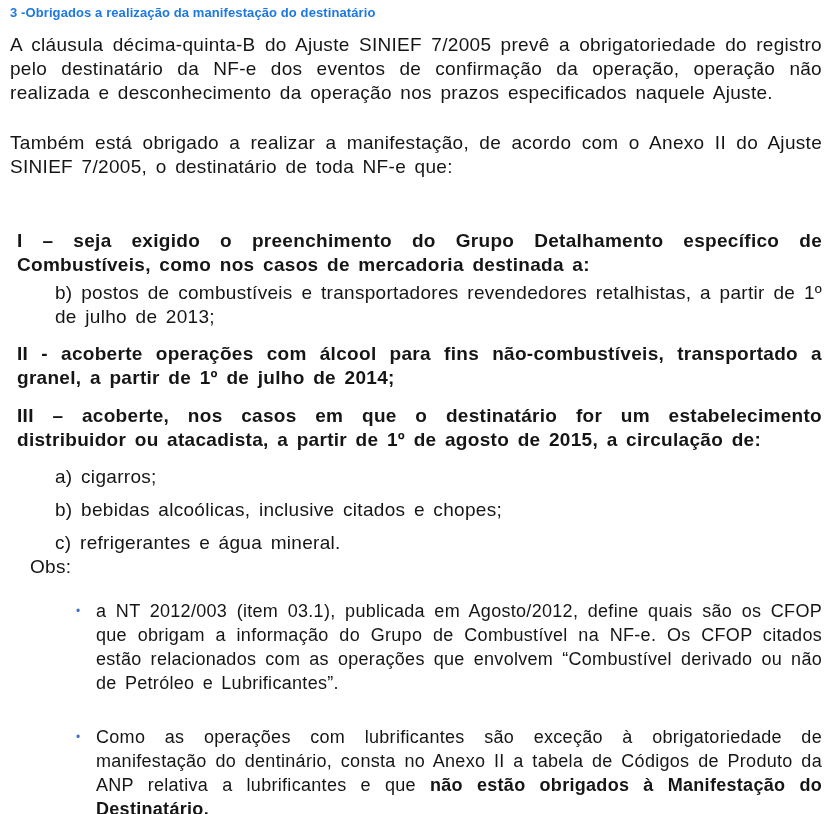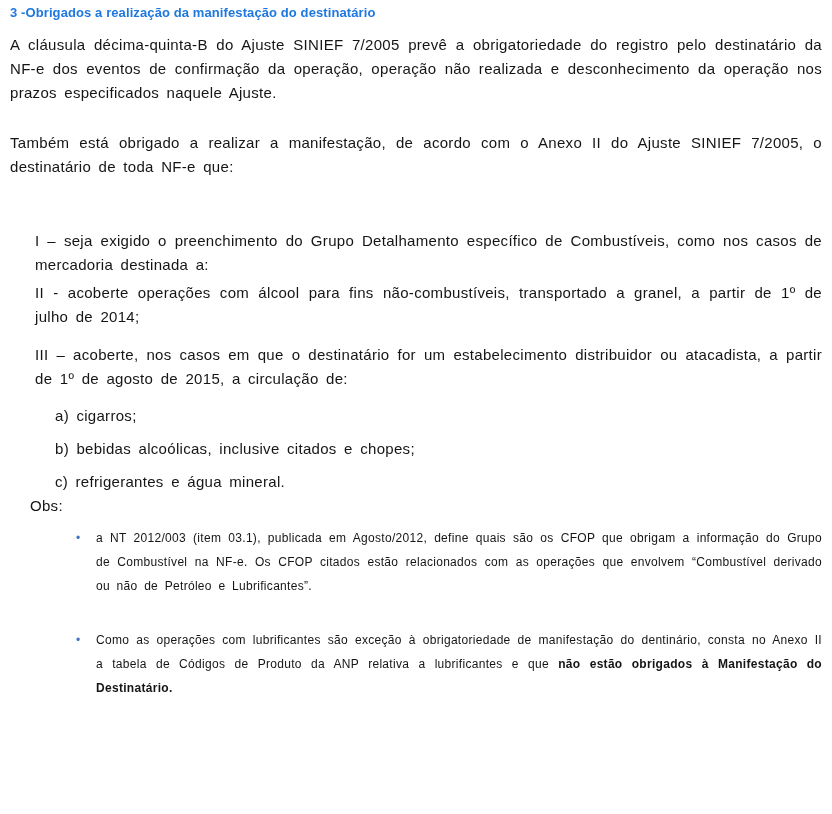--- a/index.html
+++ b/index.html
@@ -20,55 +20,55 @@
   }
   .heading {
     margin: 0 0 13px 0;
     font-size: 13px;
     font-weight: bold;
     color: var(--heading-blue, #1E78E0);
     letter-spacing: 0.1px;
   }
   .para {
     margin: 0;
-    font-size: 15px;
+    font-size: 19px;
     line-height: 24px;
     text-align: justify;
     letter-spacing: 0.3px;
     word-spacing: 3px;
   }
   .mb-26 { margin-bottom: 26px; }
   .mb-33 { margin-bottom: 50px; }
   .mb-14 { margin-bottom: 14px; }
   .mb-13 { margin-bottom: 13px; }
   .mb-9  { margin-bottom: 9px; }
-  .mb-6  { margin-bottom: 8px; }
+  .mb-6  { margin-bottom: 20px; }
   .mb-4  { margin-bottom: 4px; }
   .mb-30 { margin-bottom: 30px; }
-  .indent-1 { margin-left: 25px; }
+  .indent-1 { margin-left: 7px; font-weight: bold; }
   .indent-2 { margin-left: 45px; }
   .obs { margin-left: 20px; }
   .bullet-row {
     display: flex;
     align-items: flex-start;
     margin-left: 50px;
   }
   .bullet {
     flex: 0 0 36px;
     width: 36px;
     text-align: center;
     font-size: 12px;
     line-height: 24px;
     color: var(--bullet-blue, #4472C4);
     user-select: none;
   }
   .bullet-text {
     flex: 1 1 auto;
     margin: 0;
-    font-size: 12px;
+    font-size: 18px;
     line-height: 24px;
     text-align: justify;
     letter-spacing: 0.3px;
     word-spacing: 3px;
   }
   .emphasis-underline {
     font-weight: bold;
     text-decoration-thickness: 1.5px;
     text-underline-offset: 3px;
   }
@@ -80,20 +80,21 @@
 
   <h1 class="heading">3 -Obrigados a realização da manifestação do destinatário</h1>
 
   <p class="para mb-26">A cláusula décima-quinta-B do Ajuste SINIEF 7/2005 prevê a obrigatoriedade do registro pelo destinatário da NF-e dos eventos de confirmação da operação, operação não realizada e desconhecimento da operação nos prazos especificados naquele Ajuste.</p>
 
   <p class="para mb-33">Também está obrigado a realizar a manifestação, de acordo com o Anexo II do Ajuste SINIEF 7/2005, o destinatário de toda NF-e que:</p>
 
   <p class="para indent-1 mb-4">I – seja exigido o preenchimento do Grupo Detalhamento específico de Combustíveis, como nos casos de mercadoria destinada a:</p>
 
 
+  <p class="para indent-2 mb-13">b) postos de combustíveis e transportadores revendedores retalhistas, a partir de 1º de julho de 2013;</p>
 
   <p class="para indent-1 mb-14">II - acoberte operações com álcool para fins não-combustíveis, transportado a granel, a partir de 1º de julho de 2014;</p>
 
   <p class="para indent-1 mb-13">III – acoberte, nos casos em que o destinatário for um estabelecimento distribuidor ou atacadista, a partir de 1º de agosto de 2015, a circulação de:</p>
 
   <p class="para indent-2 mb-9">a) cigarros;</p>
 
   <p class="para indent-2 mb-9">b) bebidas alcoólicas, inclusive citados e chopes;</p>
 
   <p class="para indent-2">c) refrigerantes e água mineral.</p>

